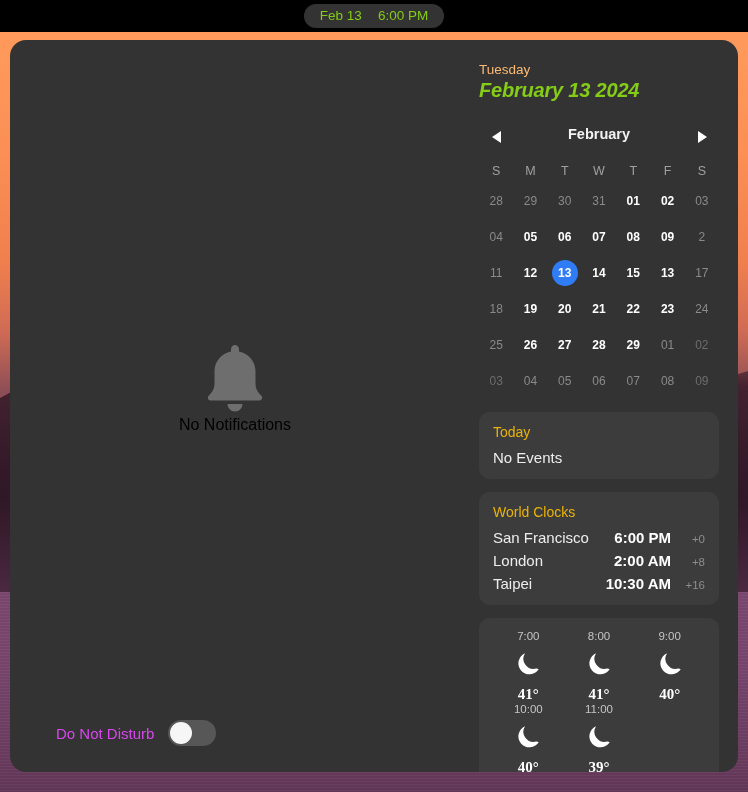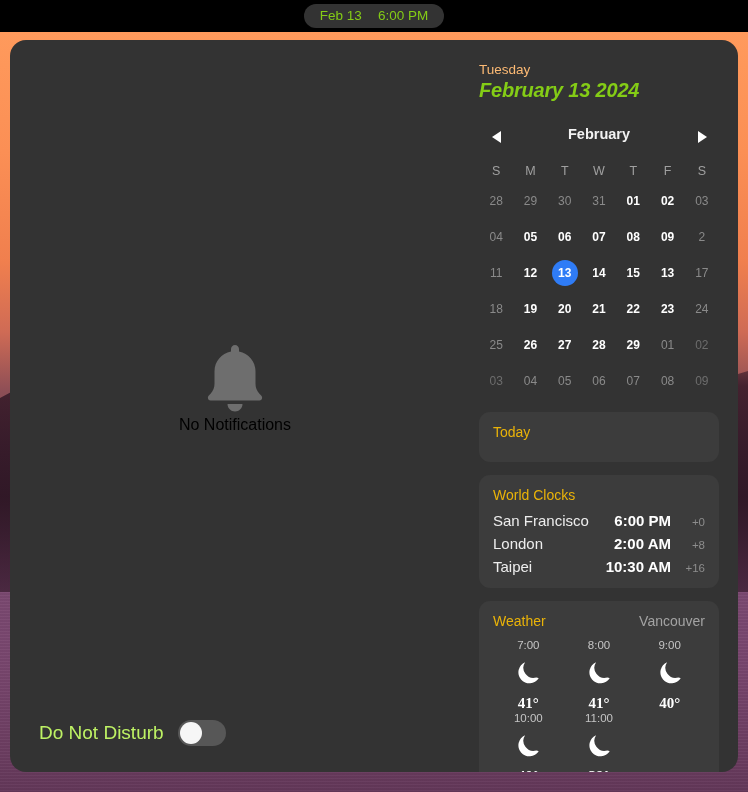--- a/index.html
+++ b/index.html
@@ -110,22 +110,23 @@
   }
   #bell-icon { display: block; }
   #dnd-row {
     position: absolute;
     left: 29px; bottom: 26px;
     display: flex;
     align-items: center;
     gap: 14px;
   }
   #dnd-label {
-    color: #bef264;
-    font-size: 19px;
+    color: #d946ef;
+    font-size: 15px;
+    margin-left: 17px;
   }
   #dnd-toggle {
     width: 48px; height: 26px;
     border-radius: 13px;
     background: #575757;
     position: relative;
     cursor: pointer;
     flex: none;
   }
   #dnd-knob {
@@ -461,20 +462,21 @@
             <div class="cal-num dim">08</div>
           </div>
           <div class="cal-cell">
             <div class="cal-num dim2">09</div>
           </div>
         </div>
     </div>
 
     <div class="card">
       <div class="card-title">Today</div>
+      <div class="card-body">No Events</div>
     </div>
 
     <div class="card">
       <div class="card-title">World Clocks</div>
       <div id="wc-rows">
           <div class="wc-row">
             <div class="wc-city">San Francisco</div>
             <div class="wc-time">6:00 PM</div>
             <div class="wc-off">+0</div>
           </div>
@@ -485,24 +487,20 @@
           </div>
           <div class="wc-row">
             <div class="wc-city">Taipei</div>
             <div class="wc-time">10:30 AM</div>
             <div class="wc-off">+16</div>
           </div>
         </div>
     </div>
 
     <div class="card">
-      <div id="weather-head">
-        <div class="card-title" style="margin:0">Weather</div>
-        <div id="weather-city">Vancouver</div>
-      </div>
       <div id="weather-hours">
           <div class="wx-col">
             <div class="wx-time">7:00</div>
             <div class="wx-icon">
               <svg width="28" height="28" viewBox="0 0 28 28">
                 <path fill="#ffffff" d="M22.4 18.6A10.2 10.2 0 0 1 11.1 3.2a11 11 0 1 0 13.6 16 10.2 10.2 0 0 1-2.3-.6z"></path>
               </svg>
             </div>
             <div class="wx-temp">41°</div>
           </div>

